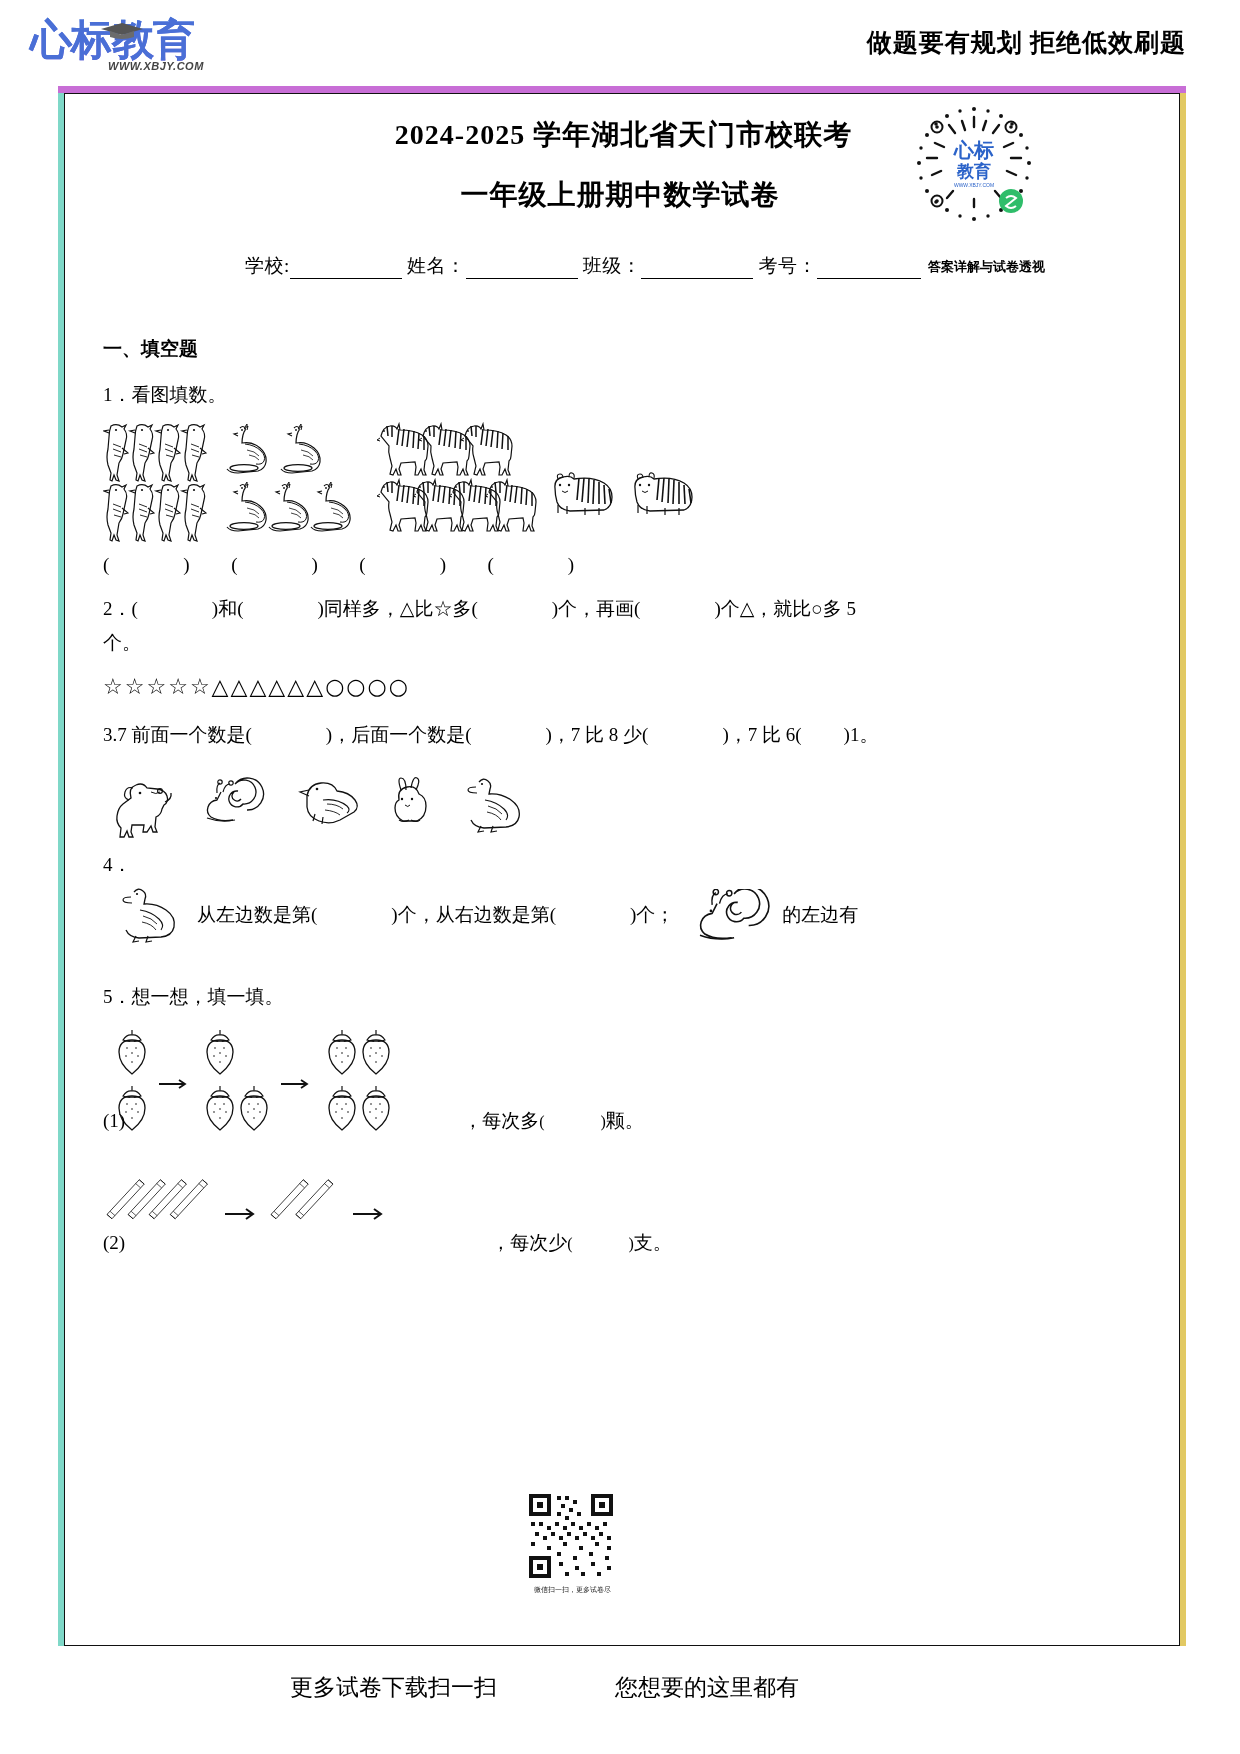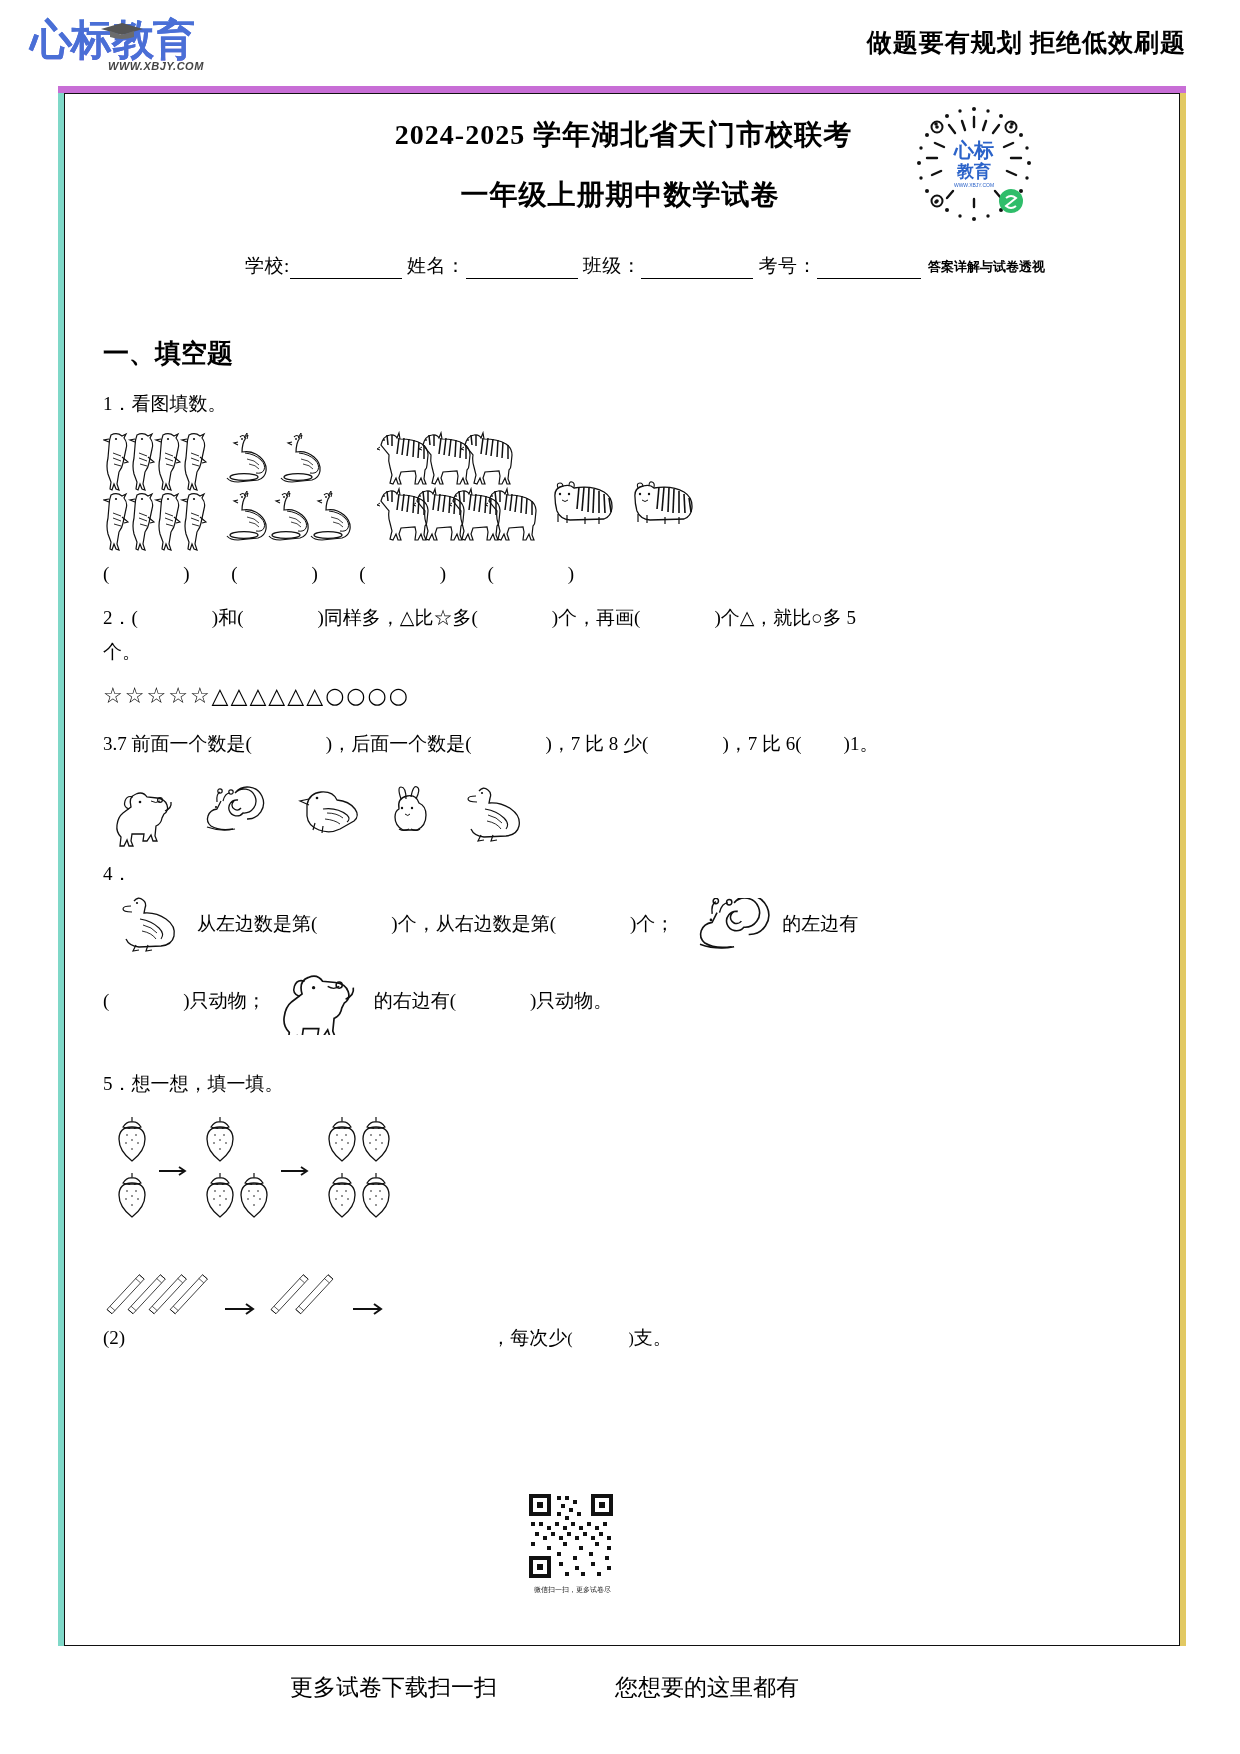--- a/index.html
+++ b/index.html
@@ -108,21 +108,21 @@
   .b1{ width:112px; }
   .b2{ width:112px; }
   .b3{ width:112px; }
   .b4{ width:104px; }
 
   
   .content{
     position:absolute; left:103px; top:336px; width:940px;
   }
   .sec-head{
-    font-size:26px; font-weight:bold; margin:0 0 16px 0;
+    font-size:19px; font-weight:bold; margin:0 0 16px 0;
   }
   .q{
     font-size:19px; line-height:34px; margin:0;
   }
   .paren{
     display:inline-block; width:74px;
   }
   .paren-sm{ display:inline-block; width:56px; }
   .paren-xs{ display:inline-block; width:42px; }
 
@@ -461,32 +461,20 @@
       <path d="M34 40 q-14 2 -22 -3 q-5 -4 -3 -10 q2 -6 9 -7 l4 -8" fill="none" stroke="#111" stroke-width="1.3"></path>
       <path d="M18 13 q-1 -8 3 -10 M24 12 q2 -8 7 -8" fill="none" stroke="#111" stroke-width="1.2"></path>
       <circle cx="21" cy="2.5" r="2.2" fill="none" stroke="#111" stroke-width="1.2"></circle>
       <circle cx="32" cy="3.5" r="2.2" fill="none" stroke="#111" stroke-width="1.2"></circle>
       <circle cx="17" cy="18" r="1.1" fill="#111"></circle>
       <path d="M8 38 q14 5 28 2" fill="none" stroke="#111" stroke-width="1.2"></path>
     </svg>
     <span style="font-size:19px;">的左边有</span>
   </div>
 
-  <div class="fig-row" style="margin-top:14px;">
-    <span style="font-size:19px;"><span class="blank-paren"><span class="paren"></span></span><span>只动物；</span></span>
-    <svg class="inline-svg" width="100" height="64" viewBox="0 0 64 50">
-      <path d="M18 18 q-3 -10 5 -13 q7 -3 11 3 l10 1 q8 1 10 7 q2 6 -3 9 l-2 4 q-1 6 -6 8 l-1 10 l2 5 l-4 0 l-2 -6 l-4 6 l-4 0 l1 -7 l-12 0 l-1 7 l2 5 l-4 0 l-2 -6 l-3 6 l-4 0 l1 -9 q-5 -5 -4 -12 q1 -8 6 -12 z" fill="none" stroke="#111" stroke-width="1.3"></path>
-      <path d="M20 8 q-6 -2 -8 4 q-2 6 4 8" fill="none" stroke="#111" stroke-width="1.2"></path>
-      <circle cx="27" cy="13" r="1.3" fill="#111"></circle>
-      <circle cx="47" cy="11" r="2.4" fill="none" stroke="#111" stroke-width="1.2"></circle>
-      <path d="M38 12 q5 3 9 0" fill="none" stroke="#111" stroke-width="1"></path>
-      <path d="M52 22 q7 -3 6 -9" fill="none" stroke="#111" stroke-width="1.3"></path>
-    </svg>
-    <span style="font-size:19px;"><span>的右边有</span><span class="blank-paren"><span class="paren"></span></span><span>只动物。</span></span>
-  </div>
 
   <div class="q" style="margin-top:32px;">
     <span>5．</span><span>想一想，填一填。</span>
   </div>
 
   <div class="fig-row" style="margin-top:16px;">
     <svg class="inline-svg" width="370" height="112" viewBox="0 0 370 112">
       <defs>
         <g id="berry">
           <path d="M17 10 q13 0 13 12 q0 12 -13 22 q-13 -10 -13 -22 q0 -12 13 -12 z" fill="none" stroke="#111" stroke-width="1.3"></path>
@@ -513,20 +501,25 @@
       <use href="#berry" x="100" y="0"></use>
       <use href="#berry" x="100" y="56"></use>
       <use href="#berry" x="134" y="56"></use>
       <use href="#arrow" x="178" y="48"></use>
 
       <use href="#berry" x="222" y="0"></use>
       <use href="#berry" x="256" y="0"></use>
       <use href="#berry" x="222" y="56"></use>
       <use href="#berry" x="256" y="56"></use>
     </svg>
+  </div>
+  <div class="fig-row" style="margin-top:-34px;">
+    <span style="font-size:19px;">(1)</span>
+    <span style="display:inline-block;width:330px"></span>
+    <span style="font-size:19px;">，每次多</span><span class="blank-paren"><span class="paren-sm"></span></span><span style="font-size:19px;">颗。</span>
   </div>
 
   <div class="fig-row" style="margin-top:34px;">
     <svg class="inline-svg" width="420" height="96" viewBox="0 0 420 96">
       <defs>
         <g id="pencil">
           <path d="M0 62 L52 6 L60 13 L8 69 Z" fill="none" stroke="#111" stroke-width="1.3"></path>
           <path d="M52 6 L60 13" stroke="#111" stroke-width="1.2"></path>
           <path d="M46 12 L54 19" stroke="#111" stroke-width="1.1"></path>
           <path d="M0 62 L8 69" stroke="#111" stroke-width="1.2"></path>

